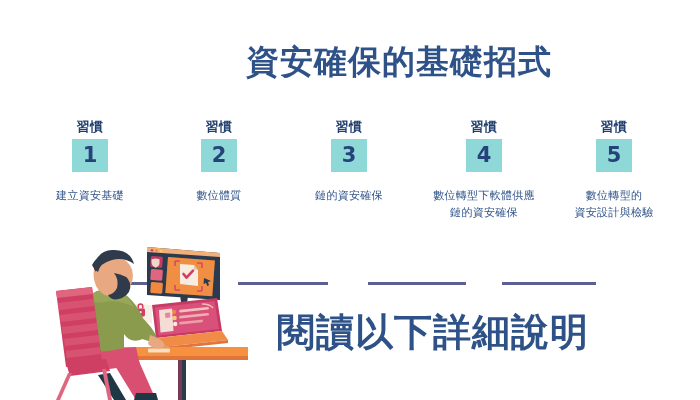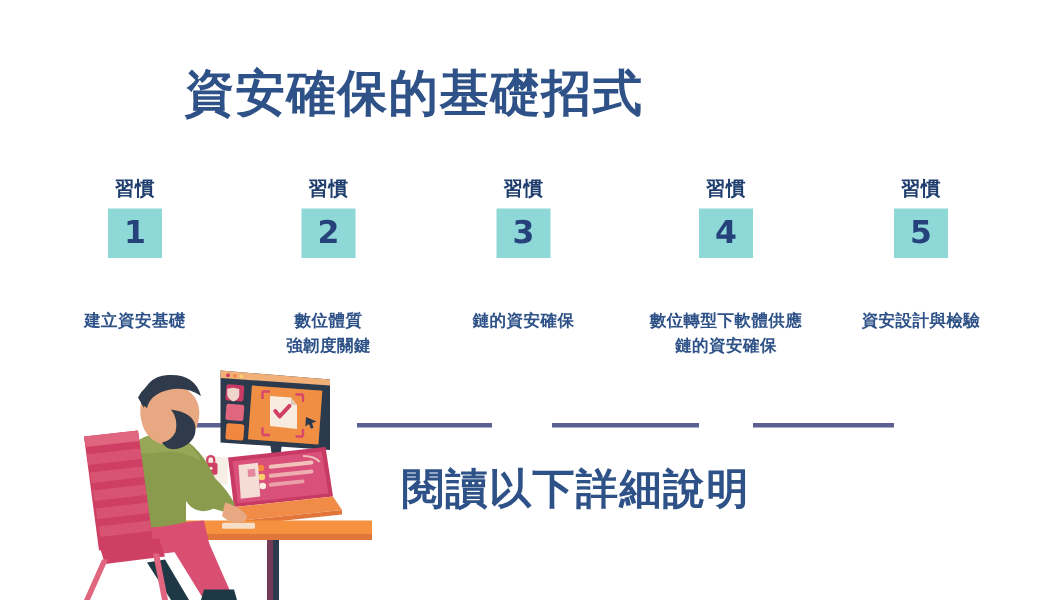--- a/index.html
+++ b/index.html
@@ -20,21 +20,21 @@
     height: 400px;
     background: #ffffff;
   }
 
   
   #title {
     position: absolute;
     left: 0;
     top: 44px;
     width: 552px;
-    text-align: center;
+    text-align: right;
     font-size: 33px;
     font-weight: bold;
     color: #2e5288;
     letter-spacing: 1px;
     line-height: 1.1;
     white-space: nowrap;
   }
 
   
   #timeline {
@@ -75,35 +75,36 @@
     position: relative;
     z-index: 2;
   }
   .tl-num {
     font-size: 21px;
     font-weight: bold;
     color: #26427a;
     line-height: 1;
   }
   .tl-caption {
-    margin-top: 34px;
+    margin-top: 16px;
     font-size: 11px;
-    font-weight: bold;
+    font-weight: normal;
     color: #2e5288;
     line-height: 1.5;
     letter-spacing: 0.3px;
   }
 
   
   #cta {
     position: absolute;
     left: 268px;
     top: 307px;
     width: 330px;
-    font-size: 28px;
+    text-align: center;
+    font-size: 38px;
     font-weight: bold;
     color: #2e5288;
     letter-spacing: 1px;
     white-space: nowrap;
   }
 
   
   #illustration {
     position: absolute;
     left: 52px;
@@ -137,21 +138,20 @@
       </div>
     </div>
 
     <div class="tl-step" style="left:149px;">
       <div class="tl-habit">習慣</div>
       <div class="tl-box">
         <span class="tl-num">2</span>
       </div>
       <div class="tl-caption">
         <div>數位體質</div>
-        <div>強韌度關鍵</div>
       </div>
     </div>
 
     <div class="tl-step" style="left:279px;">
       <div class="tl-habit">習慣</div>
       <div class="tl-box">
         <span class="tl-num">3</span>
       </div>
       <div class="tl-caption">
         <div>鏈的資安確保</div>
@@ -168,20 +168,21 @@
         <div>鏈的資安確保</div>
       </div>
     </div>
 
     <div class="tl-step" style="left:544px;">
       <div class="tl-habit">習慣</div>
       <div class="tl-box">
         <span class="tl-num">5</span>
       </div>
       <div class="tl-caption">
+        <div>數位轉型的</div>
         <div>資安設計與檢驗</div>
       </div>
     </div>
 
   </div>
 
   <div id="cta">閱讀以下詳細說明</div>
 
   <div id="illustration">
     <svg width="235" height="157" viewBox="0 0 235 157" xmlns="http://www.w3.org/2000/svg">

